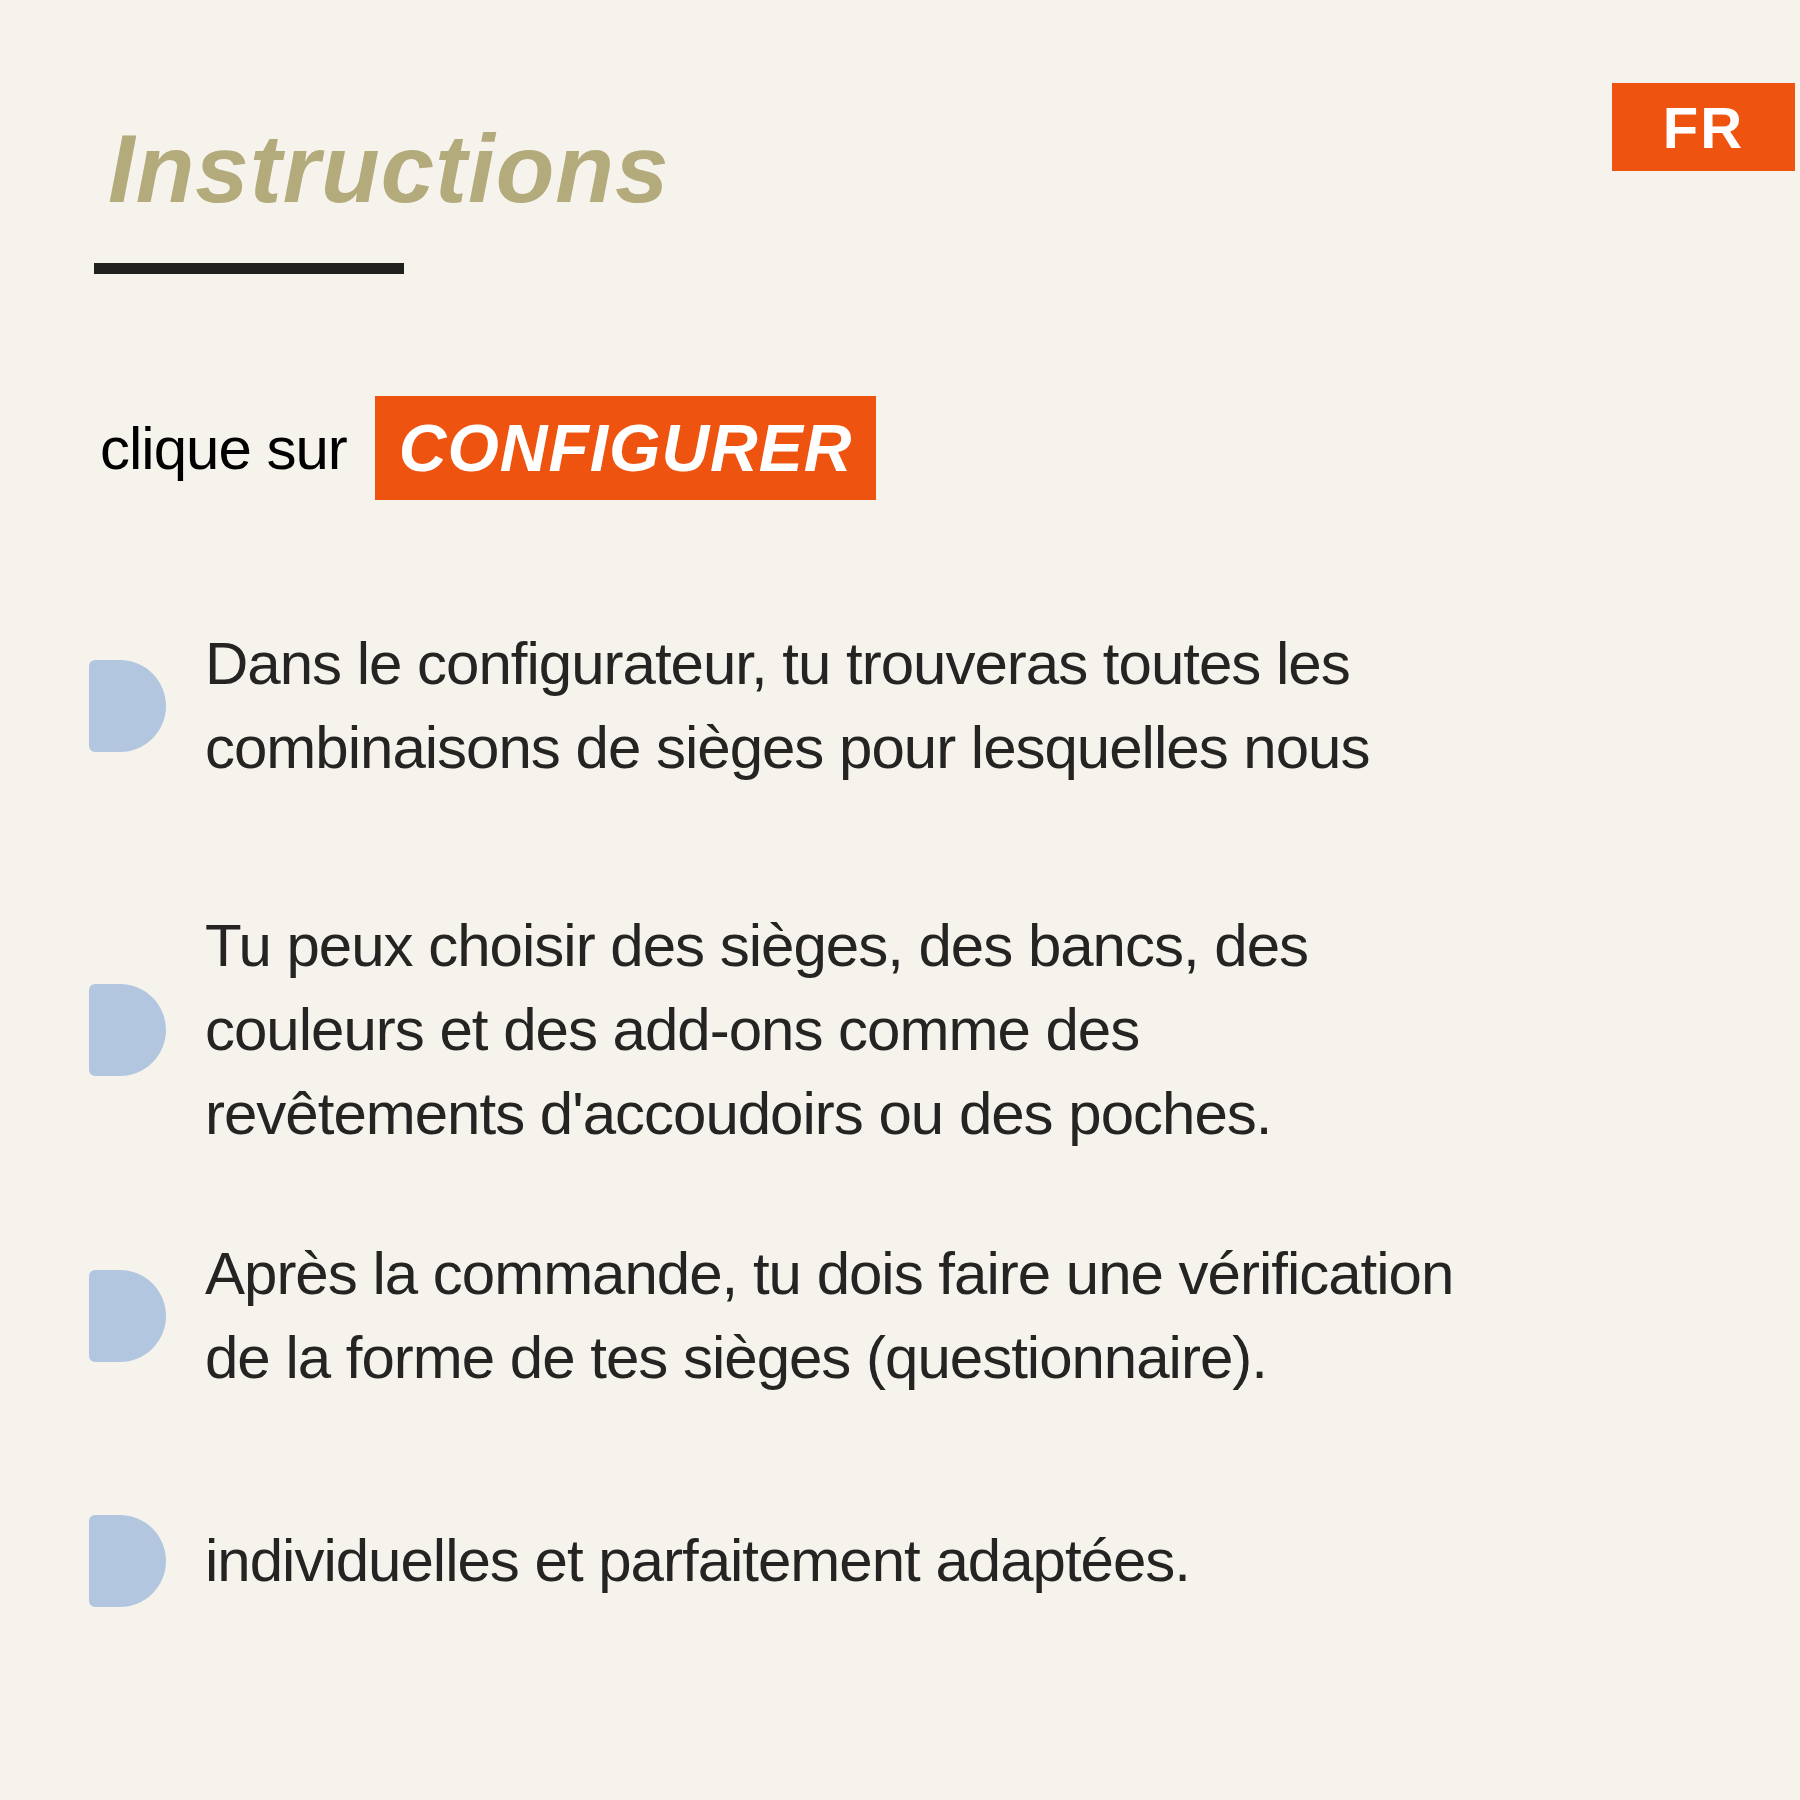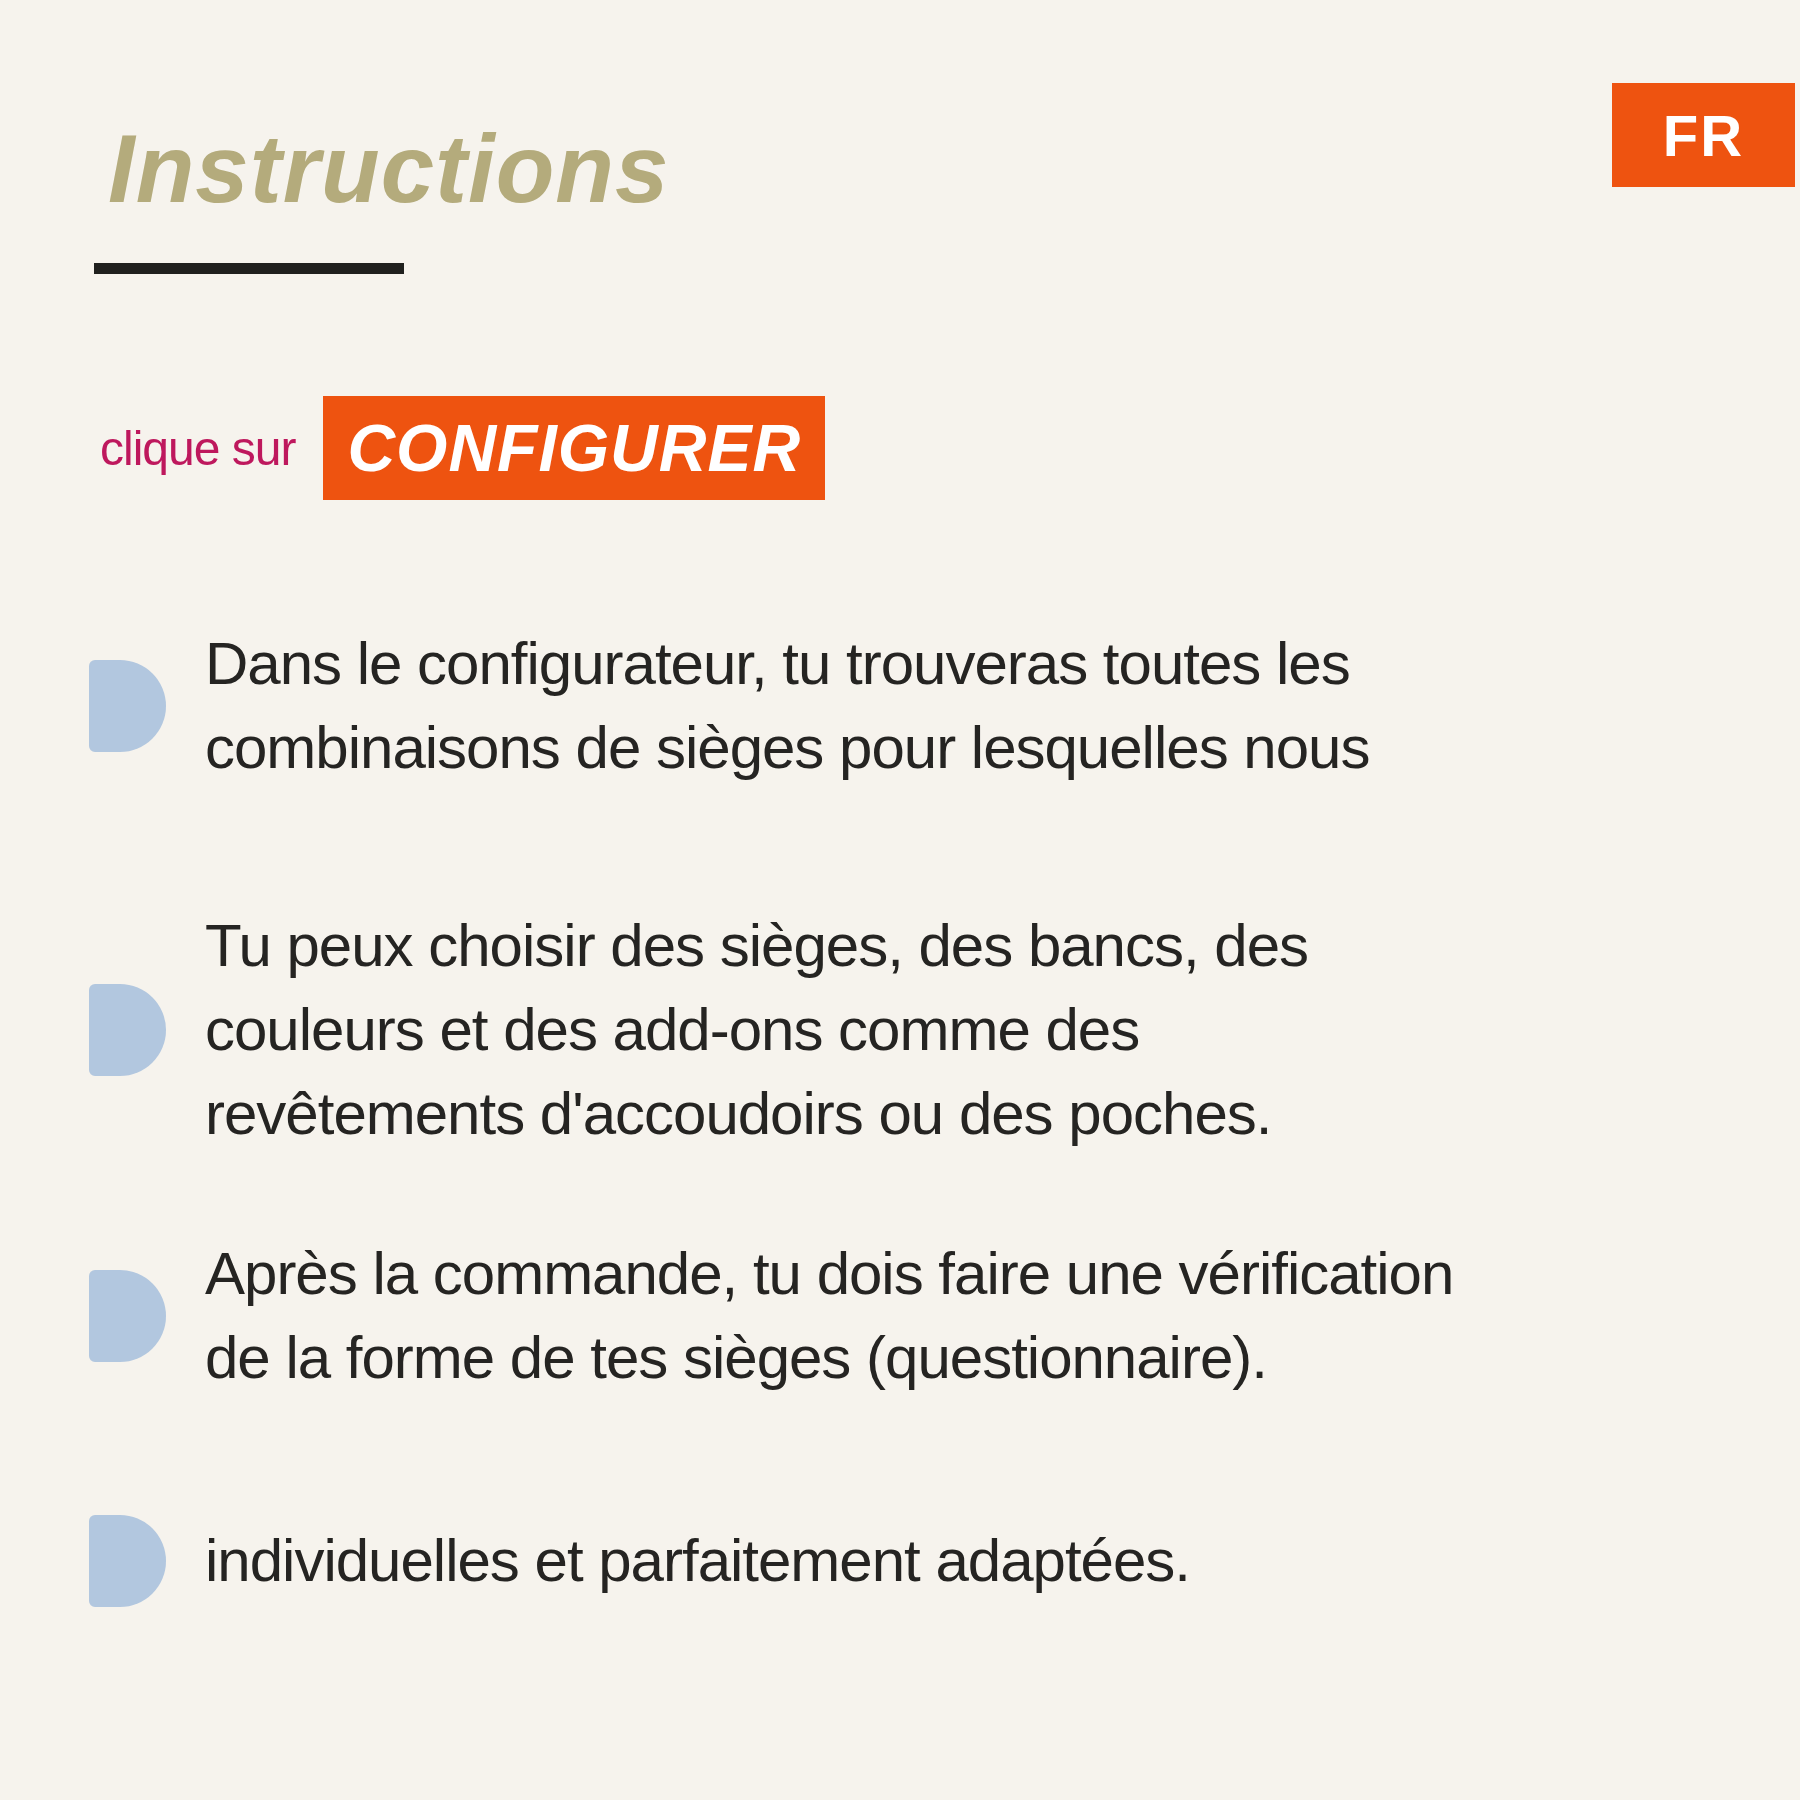--- a/index.html
+++ b/index.html
@@ -13,31 +13,31 @@
   .title{
     position:absolute;left:92px;top:98px;margin:16px;
     font-size:96px;font-style:italic;font-weight:700;
     color:#b4ab7c;letter-spacing:1px;
   }
   .rule{
     position:absolute;left:94px;top:263px;
     width:310px;height:11px;background:#20201e;
   }
   .fr-badge{
-    position:absolute;left:1612px;top:83px;width:183px;height:104px;
+    position:absolute;left:1612px;top:83px;width:183px;height:88px;
     background:#ee5310;color:#ffffff;
     font-weight:700;font-size:58px;letter-spacing:2px;
     display:flex;align-items:center;justify-content:center;
   }
   .intro-row{
     position:absolute;left:100px;top:396px;height:104px;
     display:flex;align-items:center;
   }
   .intro-text{
-    font-size:48px;font-weight:300;color:#be185d;letter-spacing:-1px;text-align:center;
+    font-size:60px;font-weight:300;color:#000000;letter-spacing:-1px;text-align:center;
   }
   .configure-chip{
     margin-left:28px;height:104px;
     background:#ee5310;color:#ffffff;
     display:flex;align-items:center;
     padding:0 24px;
     font-size:66px;font-weight:700;font-style:italic;letter-spacing:1px;
   }
   .bullet{
     position:absolute;left:89px;

